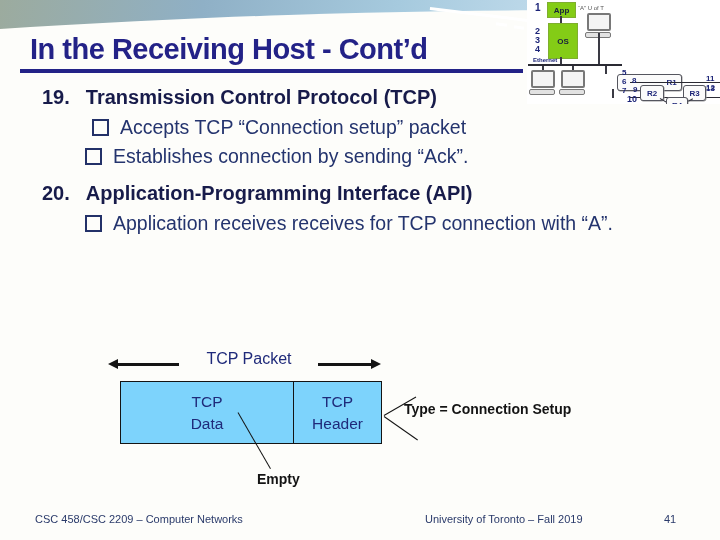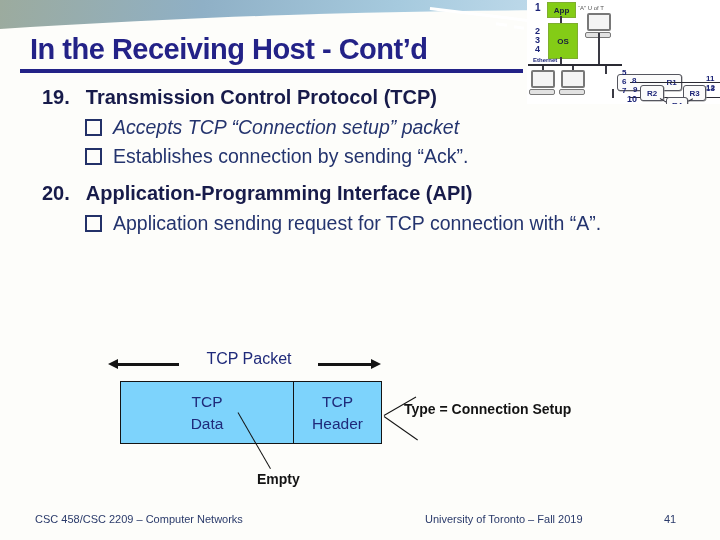--- a/index.html
+++ b/index.html
@@ -76,35 +76,35 @@
   <div class="swoosh-dash" style="left:496px;top:23px;width:11px;"></div>
   <div class="swoosh-dash" style="left:514px;top:26px;width:10px;"></div>
 </div>
 
 <div class="slide-title">In the Receiving Host - Cont’d</div>
 <div class="title-rule"></div>
 
 <div class="item-heading" style="left:42px;top:86px;">
   <span class="num">19.</span><span>Transmission Control Protocol (TCP)</span>
 </div>
-<div class="bullet-row" style="left:85px;top:114px;width:590px;font-style:italic;">
+<div class="bullet-row" style="left:92px;top:114px;width:590px;">
   <span class="sq"></span>
   <span class="bullet-text">Accepts TCP “Connection setup” packet</span>
 </div>
 <div class="bullet-row" style="left:85px;top:143px;width:590px;">
   <span class="sq"></span>
   <span class="bullet-text">Establishes connection by sending “Ack”.</span>
 </div>
 
 <div class="item-heading" style="left:42px;top:182px;">
   <span class="num">20.</span><span>Application-Programming Interface (API)</span>
 </div>
 <div class="bullet-row" style="left:85px;top:210px;width:580px;">
   <span class="sq"></span>
-  <span class="bullet-text">Application sending request for TCP connection with “A”.</span>
+  <span class="bullet-text">Application receives receives for TCP connection with “A”.</span>
 </div>
 
 <div class="arrow-line left"></div>
 <div class="pkt-label">TCP Packet</div>
 <div class="arrow-line right"></div>
 
 <div class="pkt-box">
   <div class="pkt-cell data">TCP
 Data</div>
   <div class="pkt-cell header">TCP

